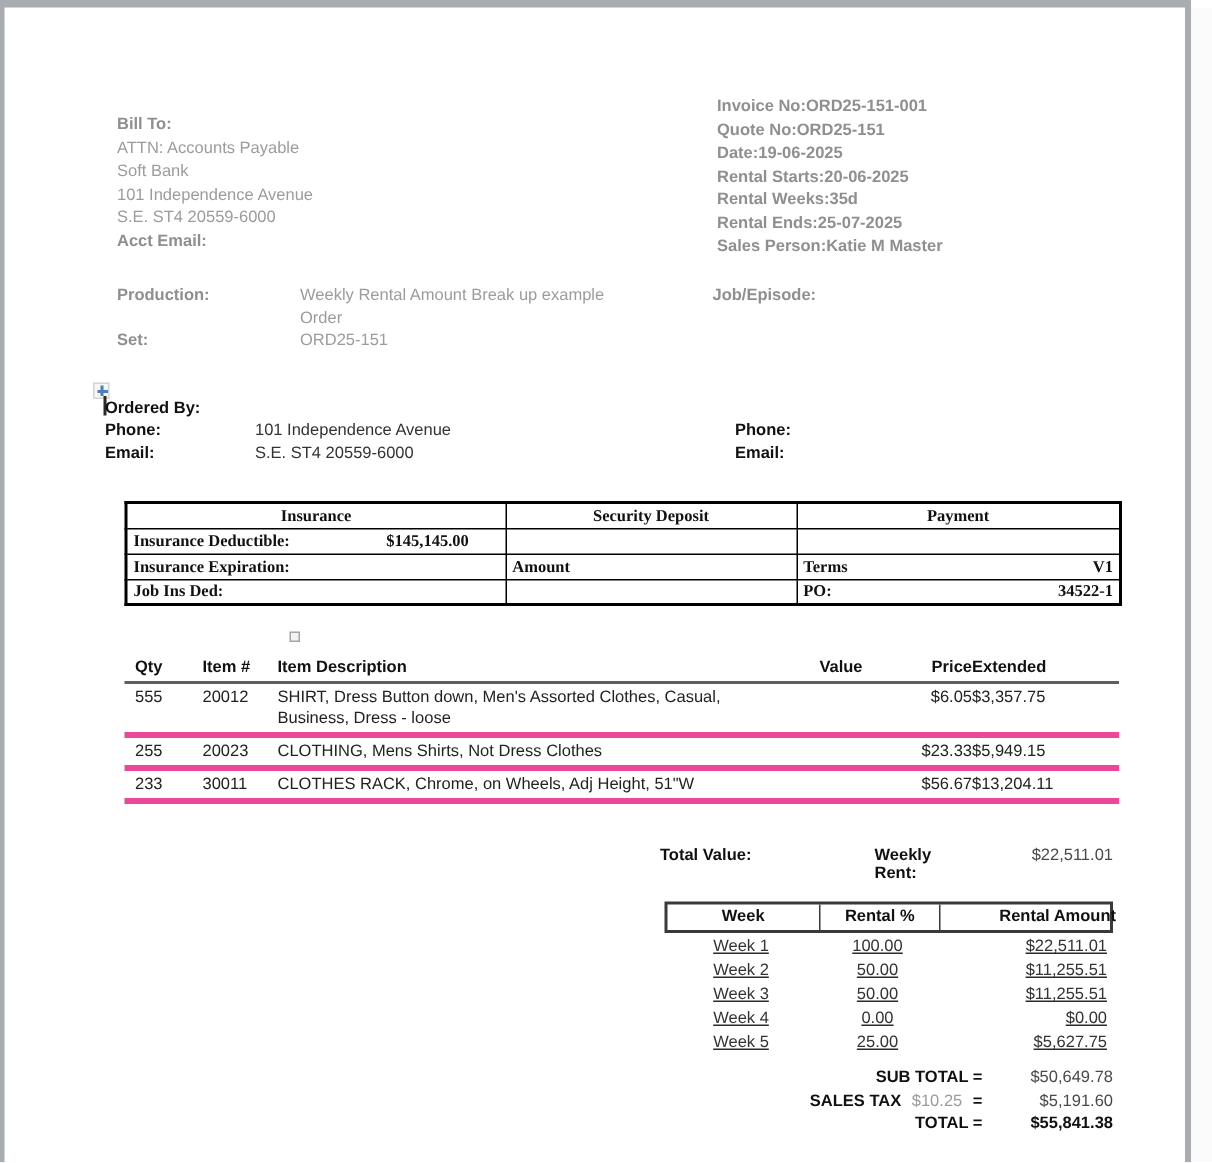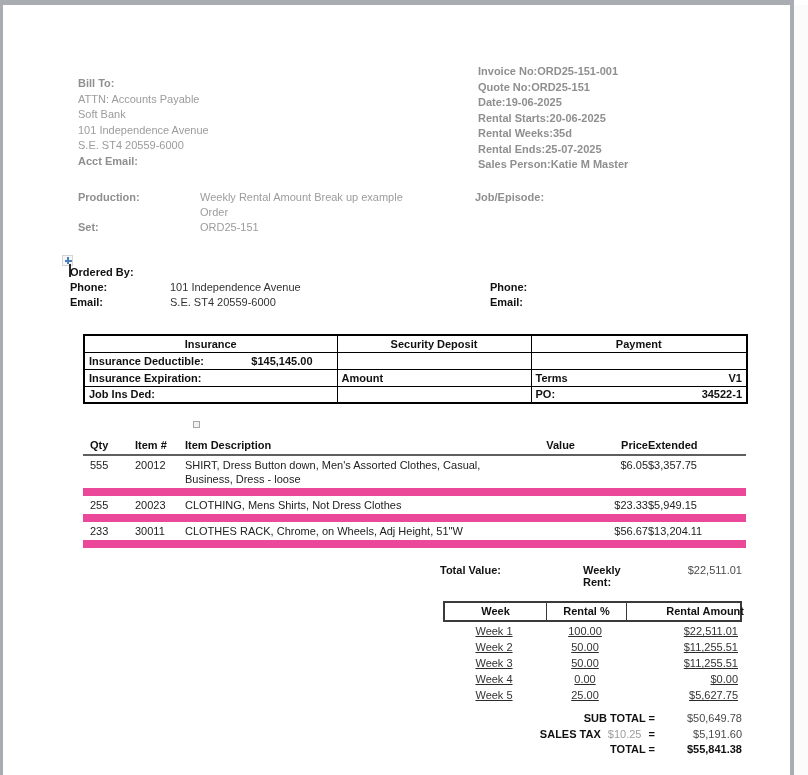--- a/index.html
+++ b/index.html
@@ -44,36 +44,36 @@
   .ord-l1 { left:70px; top:266px; }
   .ord-row2 { left:70px; top:281px; width:680px; }
   .ord-row3 { left:70px; top:296px; width:680px; }
   .ord-val { position:absolute; left:100px; top:0; }
   .ord-right { position:absolute; left:420px; top:0; }
 
   
   .ins-table { left:83px; top:334px; width:663px; border-collapse:collapse; table-layout:fixed; }
   .ins-table th, .ins-table td {
     border:1px solid #000; font-weight:bold; color:#111; font-size:11px;
-    padding:1px 4px; height:17px; vertical-align:middle;
+    padding:1px 4px; height:17px; vertical-align:middle;font-family:Liberation Serif, serif;
   }
   .ins-table { border:2px solid #000; }
   .ins-table th { text-align:center; }
   .ins-cell-flex { display:flex; justify-content:space-between; }
   .pad-r20 { padding-right:20px; }
 
   
   .anchor-marker { left:193px; top:421px; width:7px; height:7px; border:1px solid #a6a6a6; background:#f2f2f2; }
 
   
   .items { left:83px; top:438px; width:663px; }
   .item-grid { display:grid; grid-template-columns:50px 50px 312px 80px 73px 98px; }
   .items .hdr { border-bottom:2px solid #5f5f5f; padding-bottom:2px; }
   .items .hdr > div { font-weight:bold; color:#111; line-height:14px; }
-  .item-row { border-bottom:8px solid #ec4899; padding:2px 0 2px 0; color:#222; }
+  .item-row { border-bottom:4px solid #ec4899; padding:2px 0 2px 0; color:#222; }
   .c-qty  { padding-left:7px; }
   .c-item { padding-left:2px; }
   .c-desc { padding-left:2px; line-height:14px; }
   .c-val, .c-price { text-align:right; }
   .c-ext  { text-align:left; padding-right:4px; }
   .item-row > div { line-height:14px; }
 
   
   .totals-line { left:0; top:564px; width:648px; height:16px; }
   .tv-label { position:absolute; left:440px; }

